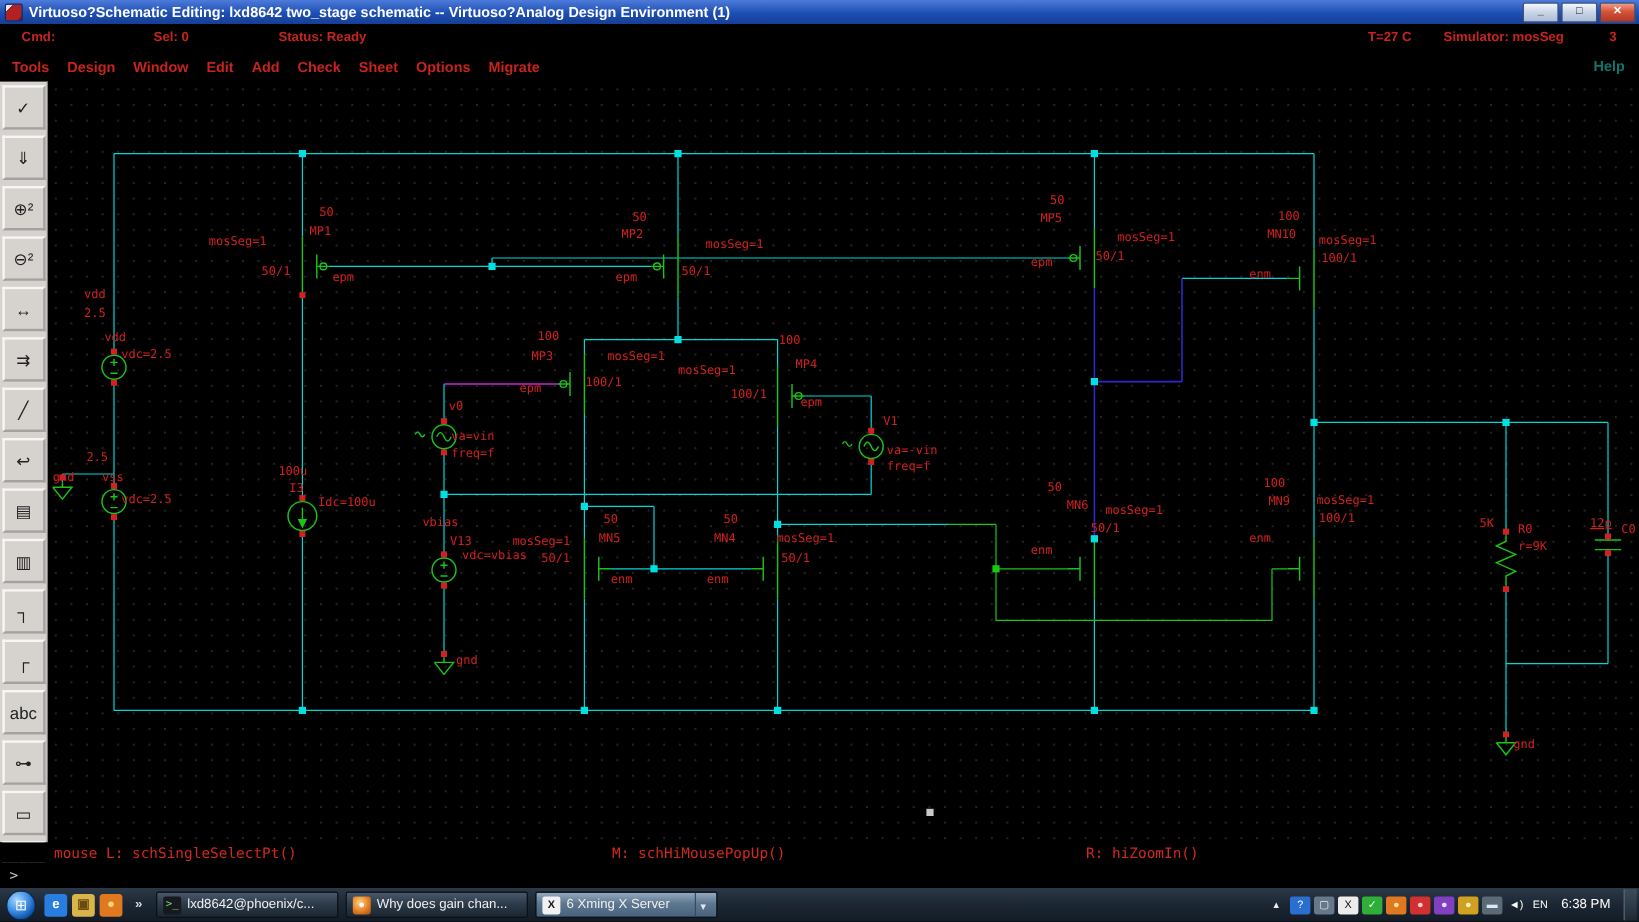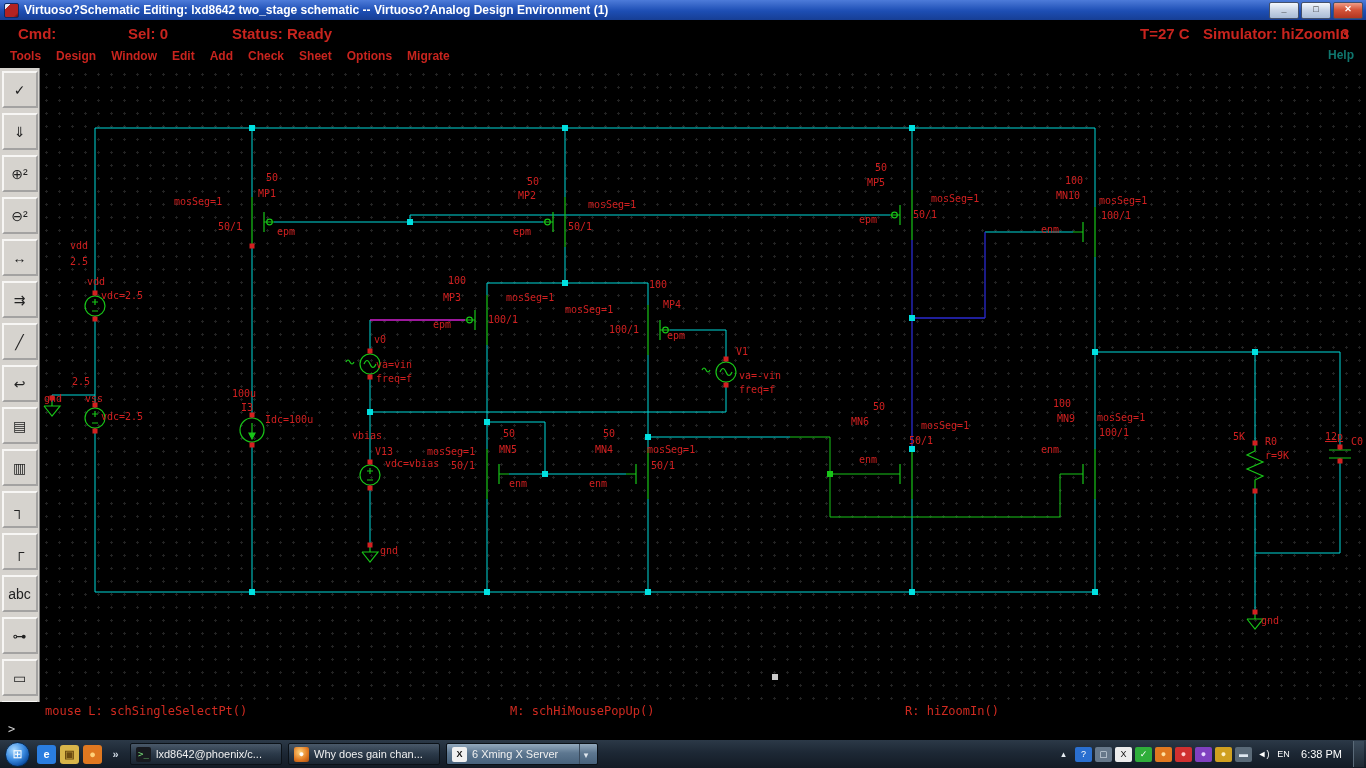--- a/index.html
+++ b/index.html
@@ -15,21 +15,21 @@
     border:1px solid #0c2a66;}
   .title-text{color:#fff;font-size:12px;font-weight:bold;margin-left:5px;white-space:nowrap;}
   .winbtns{position:absolute;right:3px;top:2px;display:flex;gap:2px;}
   .winbtn{width:28px;height:15px;border:1px solid #44506b;border-radius:2px;
     background:linear-gradient(#f4f8fd,#ccd7e8 45%,#a9bcd6);
     color:#222;font-size:9px;line-height:13px;text-align:center;font-weight:bold;}
   .winbtn.close{background:linear-gradient(#f09d86,#d4543a 45%,#b23621);color:#fff;}
 
   
   .statusbar{position:absolute;left:0;top:20px;width:1366px;height:24px;background:#000;}
-  .statusbar span{position:absolute;top:5px;color:#c8241e;font-size:15px;font-weight:bold;white-space:nowrap;}
+  .statusbar span{position:absolute;top:5px;color:#c8241e;font-size:11px;font-weight:bold;white-space:nowrap;}
 
   
   .menubar{position:absolute;left:0;top:44px;width:1366px;height:24px;background:#000;
     display:flex;align-items:center;padding-left:10px;box-sizing:border-box;}
   .menu-item{color:#c8241e;font-size:12px;font-weight:bold;margin-right:15px;cursor:default;}
   .menu-help{position:absolute;right:12px;top:4px;color:#0f766e;font-size:12px;font-weight:bold;}
 
   
   .toolbar{position:absolute;left:0;top:68px;width:40px;height:634px;background:#d6d3ce;
     border-right:1px solid #7d7d7d;display:flex;flex-direction:column;align-items:center;
@@ -94,21 +94,21 @@
     <div class="winbtn">□</div>
     <div class="winbtn close">✕</div>
   </div>
 </div>
 
 <div class="statusbar">
   <span style="left:18px">Cmd:</span>
   <span style="left:128px">Sel: 0</span>
   <span style="left:232px">Status: Ready</span>
   <span style="left:1140px">T=27 C</span>
-  <span style="left:1203px">Simulator: hiZoomIn</span>
+  <span style="left:1203px">Simulator: mosSeg</span>
   <span style="left:1341px">3</span>
 </div>
 
 <div class="menubar">
   <span id="menu-items" style="display:flex">
       <span class="menu-item">Tools</span>
       <span class="menu-item">Design</span>
       <span class="menu-item">Window</span>
       <span class="menu-item">Edit</span>
       <span class="menu-item">Add</span>
@@ -299,21 +299,21 @@
     <span class="slabel" style="left: 459px; top: 376px;">MN5</span>
     <span class="slabel" style="left: 387px; top: 378px;">mosSeg=1</span>
     <span class="slabel" style="left: 411px; top: 392px;">50/1</span>
     <span class="slabel" style="left: 469px; top: 410px;">enm</span>
     <span class="slabel" style="left: 563px; top: 360px;">50</span>
     <span class="slabel" style="left: 555px; top: 376px;">MN4</span>
     <span class="slabel" style="left: 607px; top: 376px;">mosSeg=1</span>
     <span class="slabel" style="left: 611px; top: 392px;">50/1</span>
     <span class="slabel" style="left: 549px; top: 410px;">enm</span>
     <span class="slabel" style="left: 833px; top: 333px;">50</span>
-    <span class="slabel" style="left: 787px; top: 348px; padding-left: 24px;">MN6</span>
+    <span class="slabel" style="left: 825px; top: 348px; padding-left: 24px;">MN6</span>
     <span class="slabel" style="left: 881px; top: 352px;">mosSeg=1</span>
     <span class="slabel" style="left: 869px; top: 367px;">50/1</span>
     <span class="slabel" style="left: 819px; top: 386px;">enm</span>
     <span class="slabel" style="left: 1013px; top: 330px;">100</span>
     <span class="slabel" style="left: 1017px; top: 345px;">MN9</span>
     <span class="slabel" style="left: 1057px; top: 344px;">mosSeg=1</span>
     <span class="slabel" style="left: 1059px; top: 359px;">100/1</span>
     <span class="slabel" style="left: 1001px; top: 376px;">enm</span>
     <span class="slabel" style="left: 30px; top: 172px;">vdd</span>
     <span class="slabel" style="left: 30px; top: 188px;">2.5</span>

